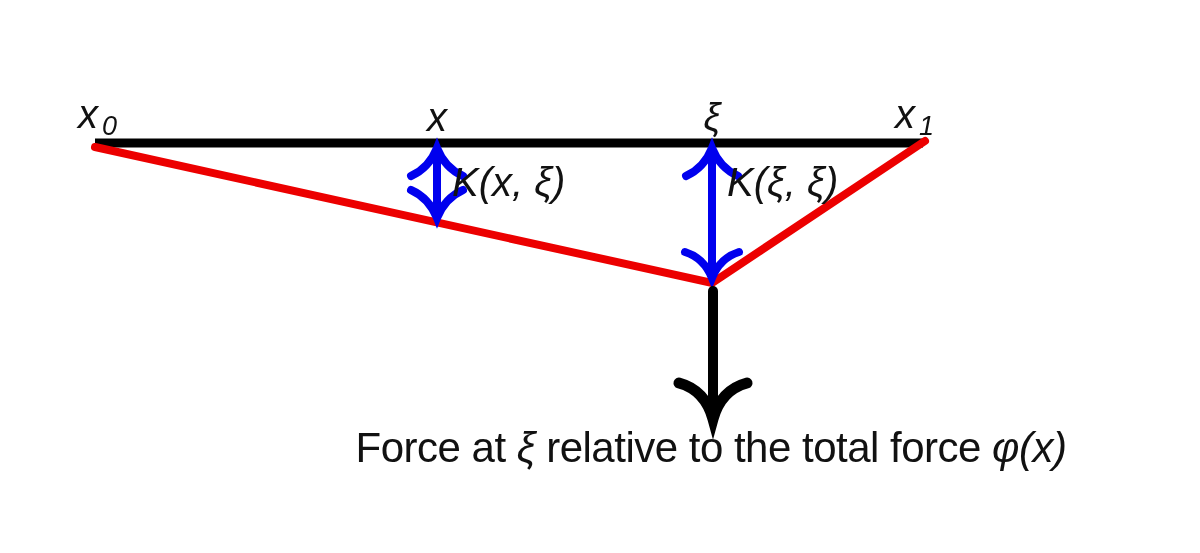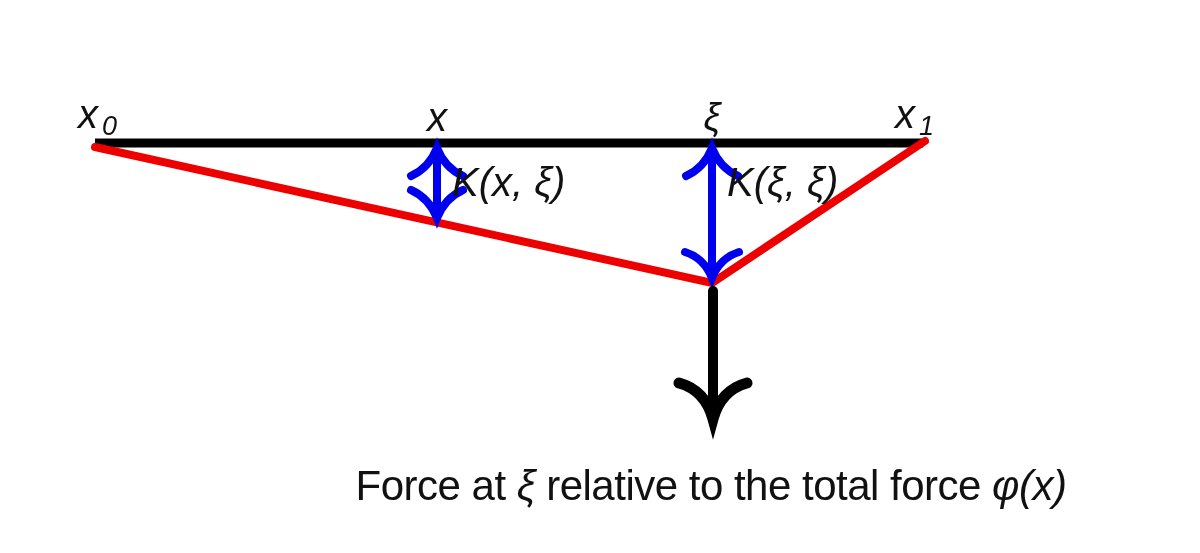--- a/index.html
+++ b/index.html
@@ -33,21 +33,20 @@
     position: absolute;
     top: 424px;
     left: 711px;
     transform: translateX(-50%);
     white-space: nowrap;
     font-size: 42px;
     font-weight: 300;
     letter-spacing: -0.5px;
     color: #111111;
     font-family: "Liberation Sans", sans-serif;
-    margin-top: 38px;
   }
   .caption .math { font-style: italic; }
 </style>
 </head>
 <body>
 
 <div class="stage">
 
   <svg width="1200" height="553" viewBox="0 0 1200 553">
 

